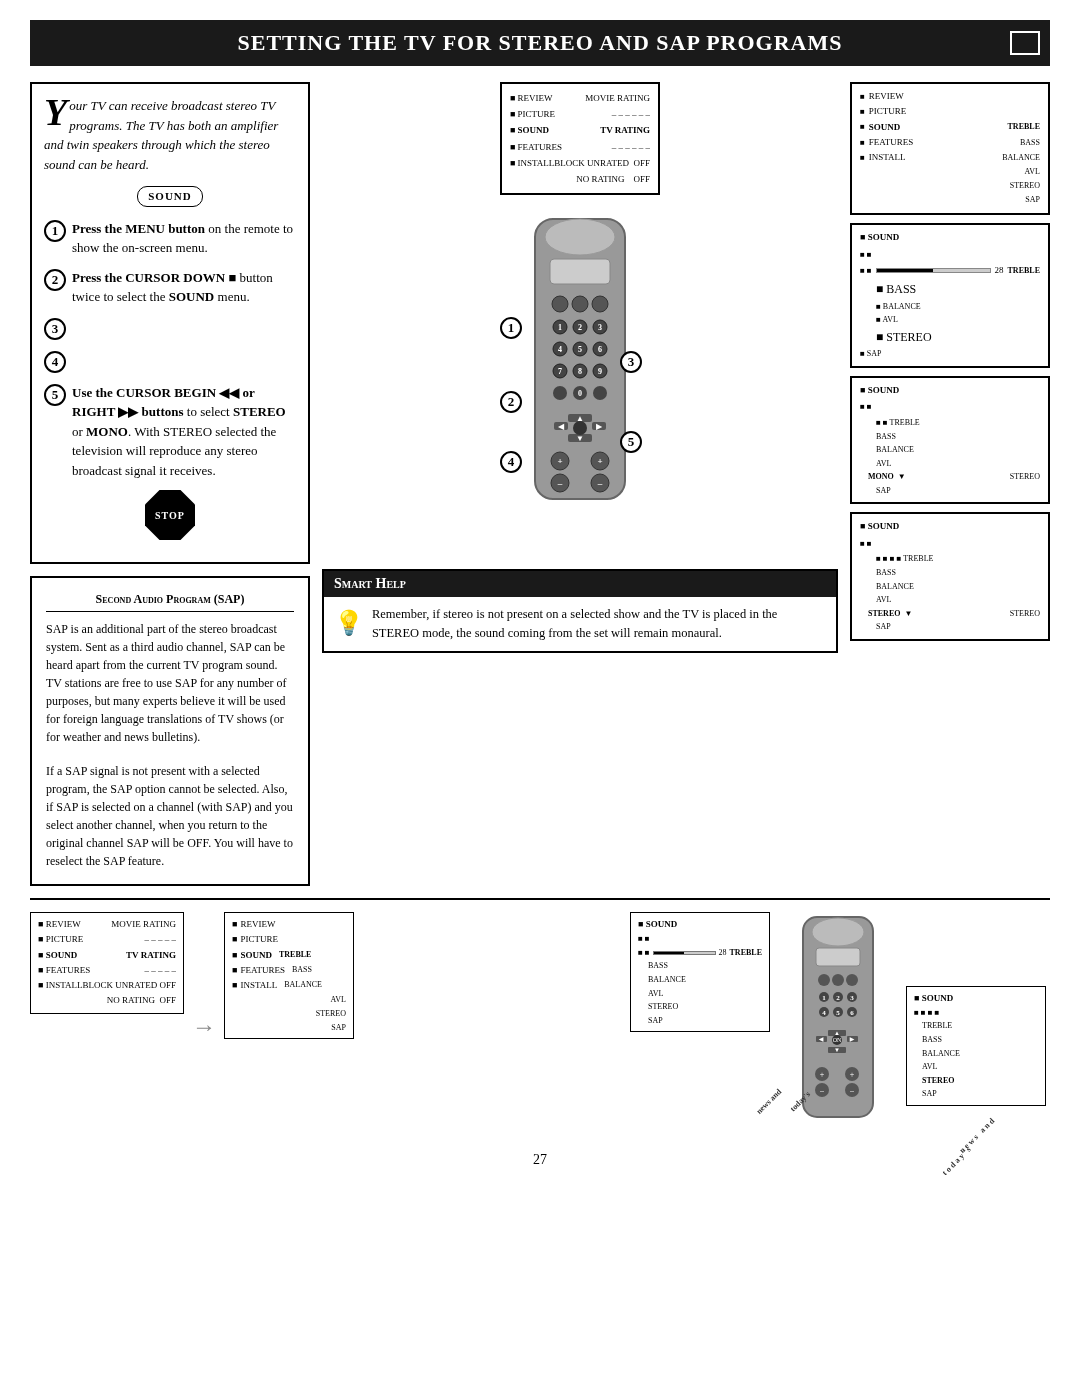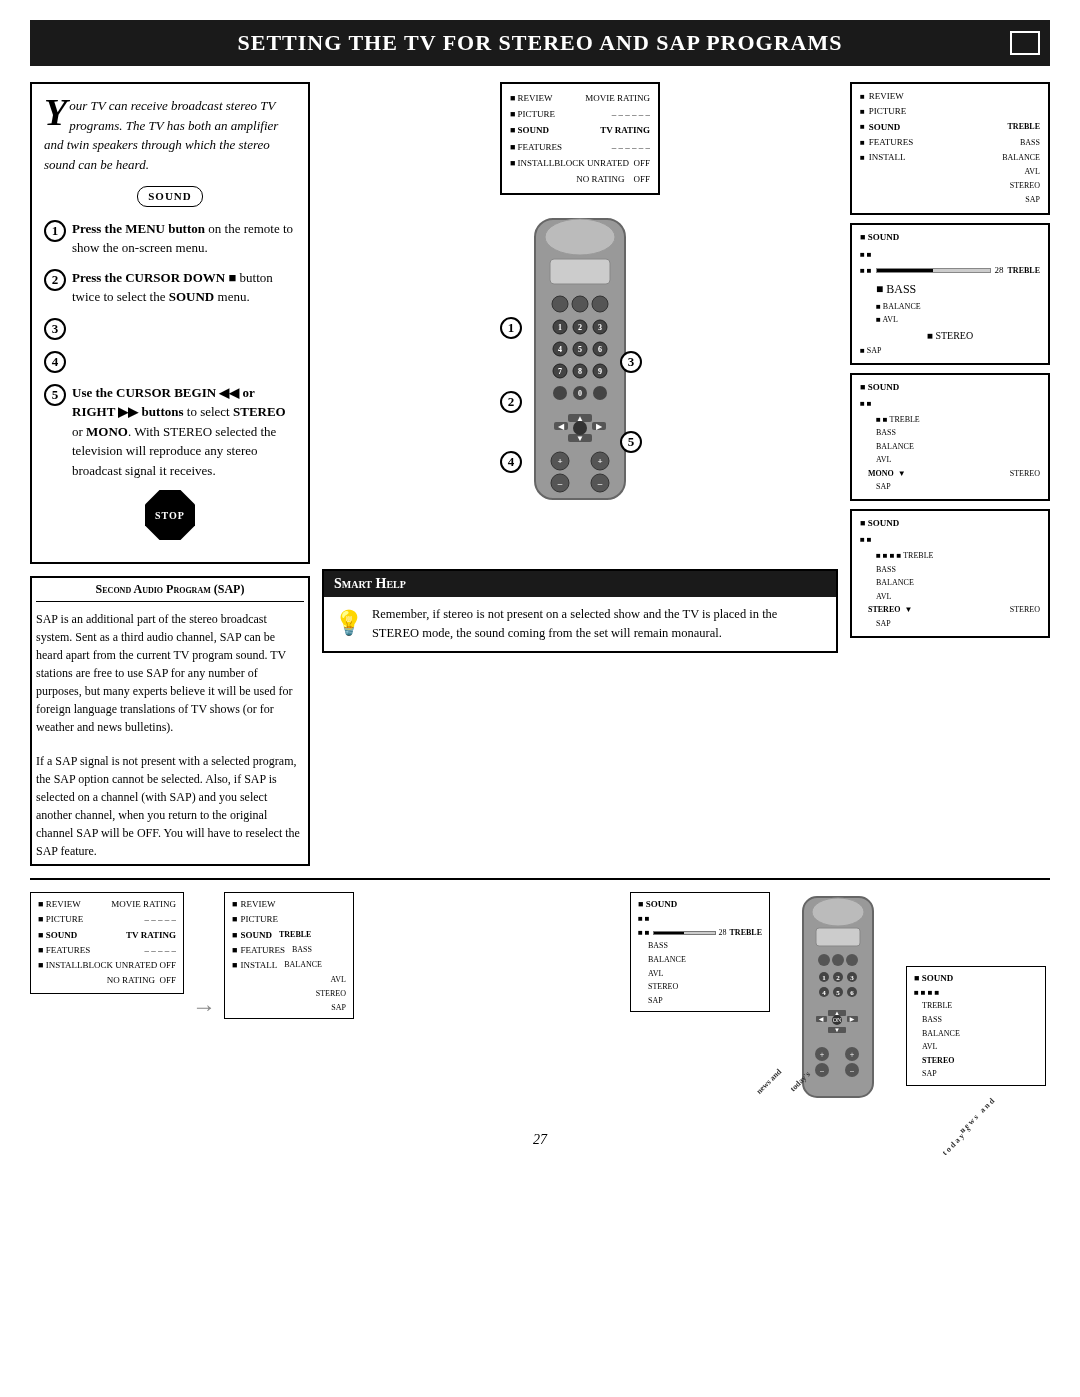--- a/index.html
+++ b/index.html
@@ -124,21 +124,21 @@
     }
     .stop-icon {
       display: flex;
       justify-content: center;
       margin: 10px 0;
     }
 
     
     .sap-box {
       border: 2px solid #000;
-      padding: 4px;
+      padding: 14px;
       margin-top: 10px;
     }
     .sap-title {
       font-size: 12px;
       font-weight: bold;
       text-align: center;
       margin-bottom: 8px;
       font-variant: small-caps;
       border-bottom: 1px solid #000;
       padding-bottom: 4px;
@@ -216,21 +216,20 @@
       display: flex;
       gap: 12px;
       width: 100%;
     }
 
     
     .page-number {
       text-align: center;
       margin-top: 16px;
       font-size: 14px;
-      font-style: italic;
     }
 
     
     .tv-screen {
       border: 2px solid #000;
       padding: 6px 8px;
       background: #fff;
       font-size: 9.5px;
       line-height: 1.8;
     }
@@ -468,21 +467,21 @@
           <span style="font-size:8px;">■ ■</span>
           <div style="flex:1; height:5px; background:#ccc; border:1px solid #888; position:relative;">
               <div style="position:absolute;left:0;top:0;bottom:0;width:50%;background:#000;"></div>
             </div>
           <span>28</span>
           <span style="font-size:8px; font-weight:bold;">TREBLE</span>
         </div>
         <div style="font-size:12px; margin-left:16px;">■ <span>BASS</span></div>
         <div style="font-size:8px; margin-left:16px;">■ <span>BALANCE</span></div>
         <div style="font-size:8px; margin-left:16px;">■ <span>AVL</span></div>
-        <div style="font-size:10px; text-align:center;">■ <span>STEREO</span></div>
+        <div style="font-size:12px; margin-left:16px;">■ <span>STEREO</span></div>
         <div style="font-size:8px; ">■ <span>SAP</span></div>
       </div>
 
       <div class="screen-box">
         <div style="font-size:9px; font-weight:bold; margin-bottom:2px;">■ SOUND</div>
         <div style="font-size:8px; margin-bottom:2px;">■ ■</div>
         <div style="font-size:8px; margin-left:16px;">■ ■ <span style="font-size:8px;">TREBLE</span></div>
         <div style="font-size:8px; margin-left:16px;"><span>BASS</span></div>
         <div style="font-size:8px; margin-left:16px;"><span>BALANCE</span></div>
         <div style="font-size:8px; margin-left:16px;"><span>AVL</span></div>

